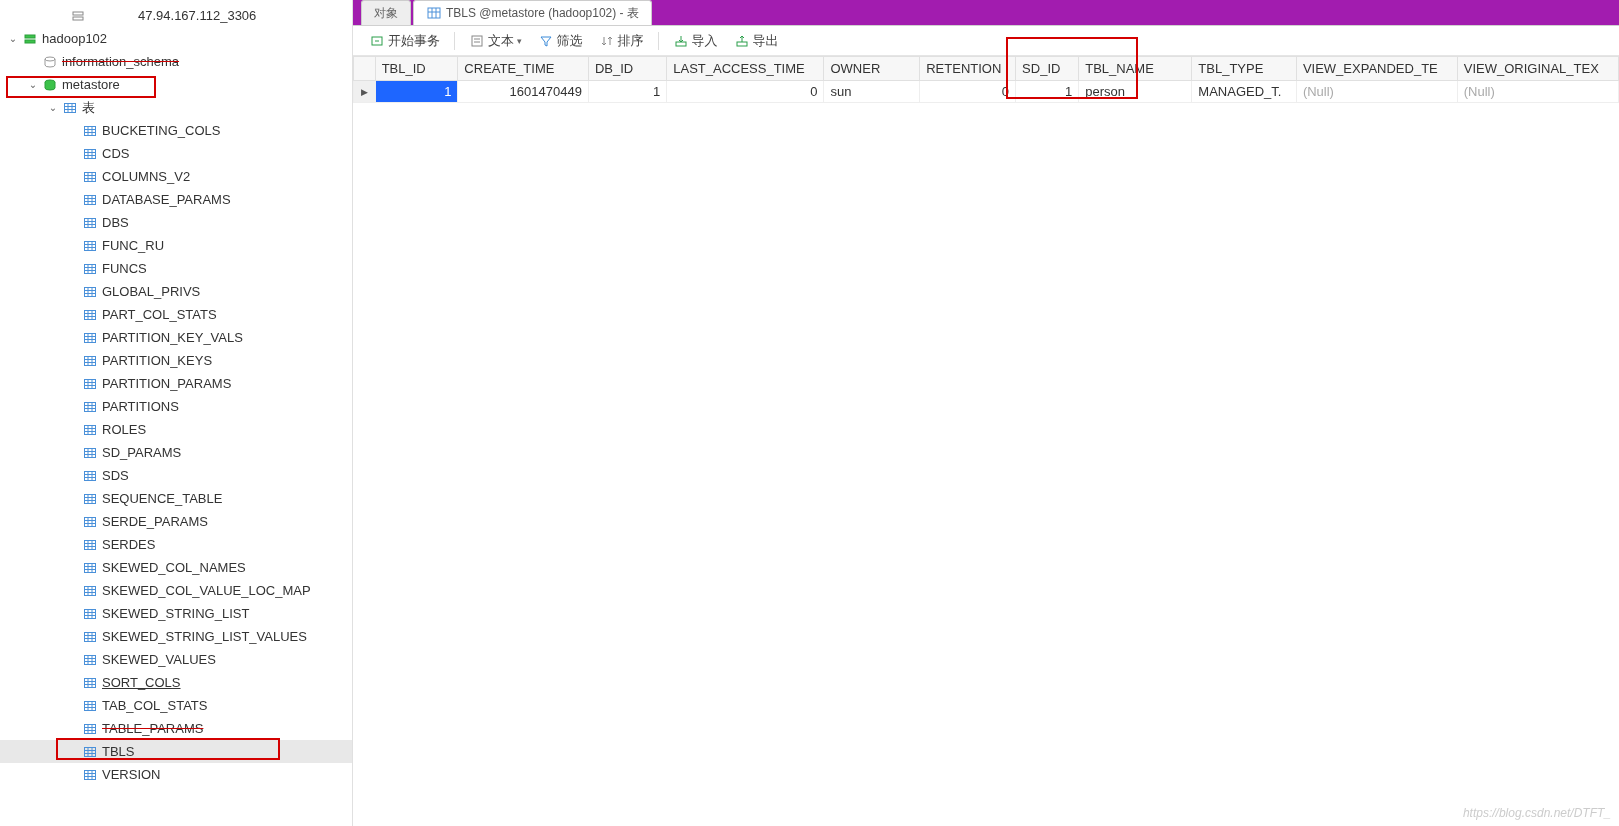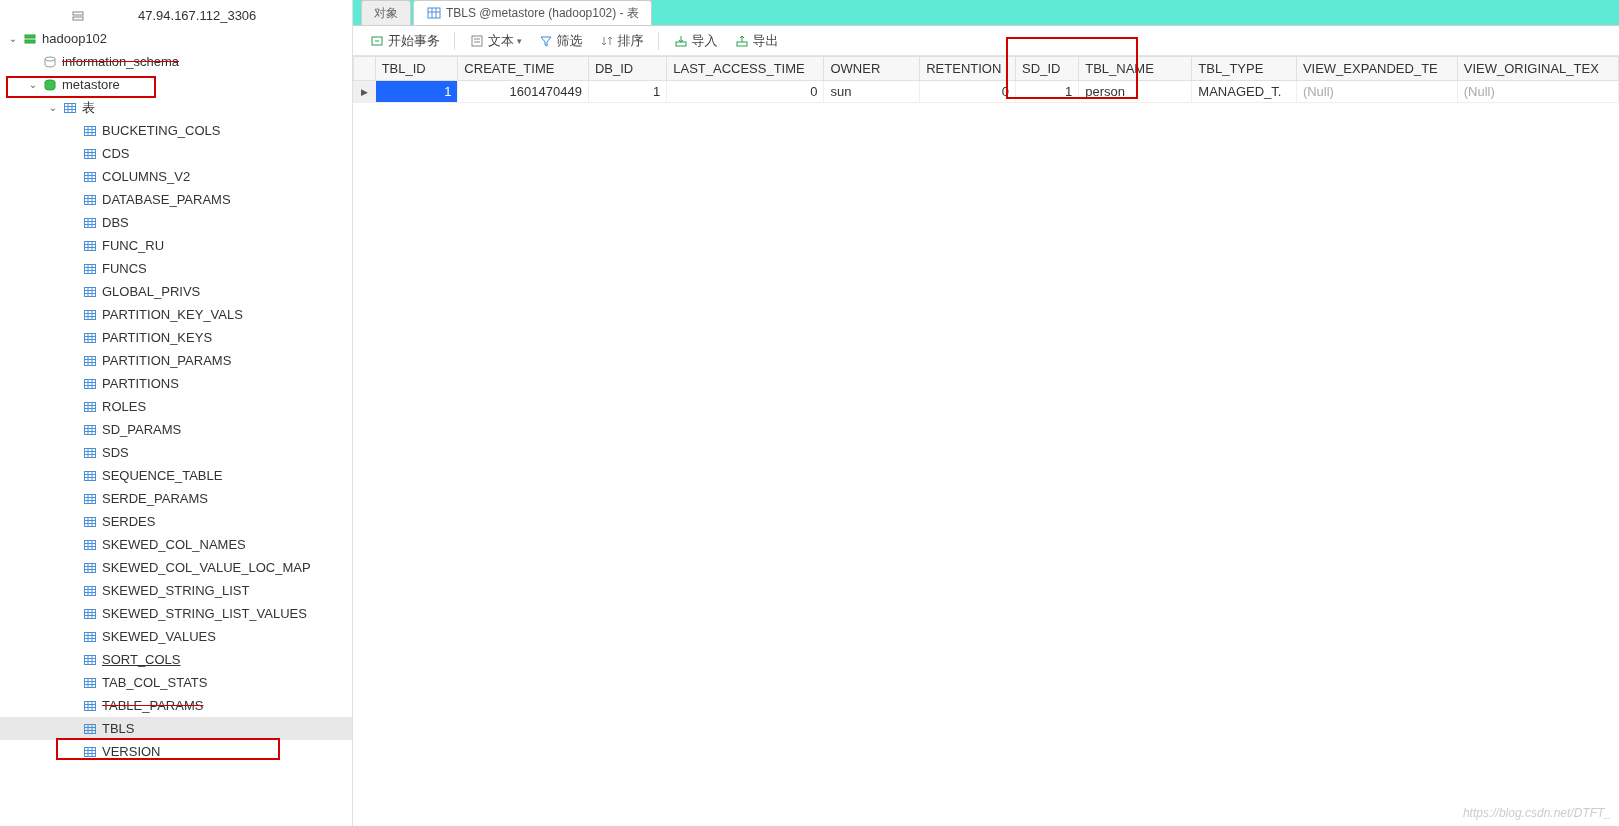--- a/index.html
+++ b/index.html
@@ -68,21 +68,21 @@
   flex: 1;
   display: flex;
   flex-direction: column;
   overflow: hidden;
 }
 .tabstrip {
   height: 26px;
   display: flex;
   align-items: flex-end;
   border-bottom: 1px solid #d0d0d0;
-  background: #5eead4;
+  background: #a21caf;
   padding-left: 8px;
   position: relative;
 }
 .tab {
   height: 25px;
   padding: 0 12px;
   border: 1px solid #ccc;
   border-bottom: none;
   background: #fff;
   display: flex;
@@ -326,20 +326,33 @@
       <span class="icon">
         <svg width="14" height="14">
           <rect x="1.5" y="2.5" width="11" height="9" fill="none" stroke="#4a90d9"></rect>
           <line x1="1.5" y1="5.5" x2="12.5" y2="5.5" stroke="#4a90d9"></line>
           <line x1="1.5" y1="8.5" x2="12.5" y2="8.5" stroke="#4a90d9"></line>
           <line x1="5" y1="2.5" x2="5" y2="11.5" stroke="#4a90d9"></line>
           <line x1="9" y1="2.5" x2="9" y2="11.5" stroke="#4a90d9"></line>
         </svg>
       </span>
       <span class="tree-label">GLOBAL_PRIVS</span>
+    </div>
+    <div class="tree-row" style="padding-left: 66px;">
+      <span class="toggle"></span>
+      <span class="icon">
+        <svg width="14" height="14">
+          <rect x="1.5" y="2.5" width="11" height="9" fill="none" stroke="#4a90d9"></rect>
+          <line x1="1.5" y1="5.5" x2="12.5" y2="5.5" stroke="#4a90d9"></line>
+          <line x1="1.5" y1="8.5" x2="12.5" y2="8.5" stroke="#4a90d9"></line>
+          <line x1="5" y1="2.5" x2="5" y2="11.5" stroke="#4a90d9"></line>
+          <line x1="9" y1="2.5" x2="9" y2="11.5" stroke="#4a90d9"></line>
+        </svg>
+      </span>
+      <span class="tree-label">PART_COL_STATS</span>
     </div>
     <div class="tree-row" style="padding-left: 66px;">
       <span class="toggle"></span>
       <span class="icon">
         <svg width="14" height="14">
           <rect x="1.5" y="2.5" width="11" height="9" fill="none" stroke="#4a90d9"></rect>
           <line x1="1.5" y1="5.5" x2="12.5" y2="5.5" stroke="#4a90d9"></line>
           <line x1="1.5" y1="8.5" x2="12.5" y2="8.5" stroke="#4a90d9"></line>
           <line x1="5" y1="2.5" x2="5" y2="11.5" stroke="#4a90d9"></line>
           <line x1="9" y1="2.5" x2="9" y2="11.5" stroke="#4a90d9"></line>

